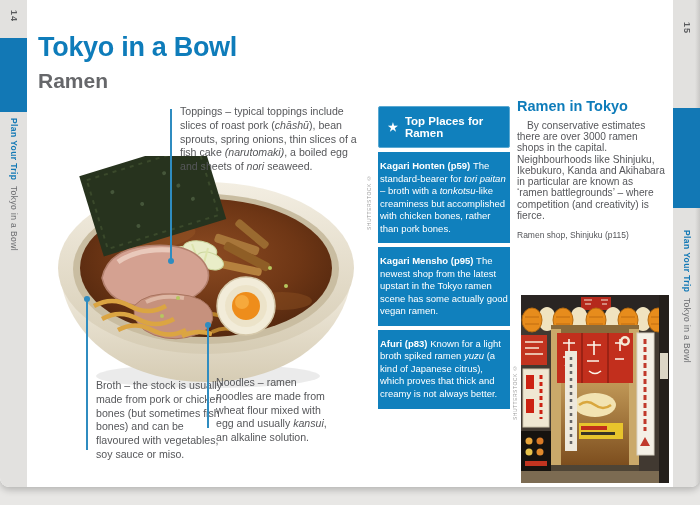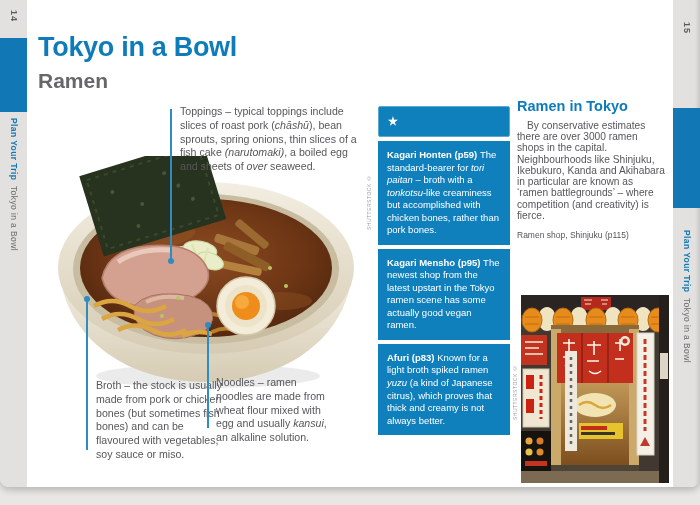--- a/index.html
+++ b/index.html
@@ -22,21 +22,21 @@
   .ann-line{position:absolute;width:2px;background:#2f8cc0;}
   .ann-dot{position:absolute;width:6px;height:6px;border-radius:50%;background:#2f8cc0;}
   .it{font-style:italic;text-align:right;}
   .credit{position:absolute;font-size:5px;color:#9b9b9b;letter-spacing:.5px;
           writing-mode:vertical-rl;transform:rotate(180deg);}
   
   .tp-col{position:absolute;left:378px;top:106px;width:132px;display:flex;flex-direction:column;gap:4px;}
   .tp-header{background:#1080bd;border:1px solid #5aa9d2;border-radius:2px;color:#fff;
              font-weight:bold;font-size:11.5px;padding:8px 8px 8px 9px;display:flex;align-items:center;gap:7px;}
   .tp-header .star{font-size:11px;}
-  .tp-entry{background:#1080bd;color:#fff;font-size:9.5px;line-height:1.32;padding:8px 9px;}
+  .tp-entry{background:#1080bd;color:#fff;font-size:9.5px;line-height:1.32;padding:8px 2px;}
   .tp-name{font-weight:bold;}
   .tp-name::after{content:" ";}
   
   .rcol{position:absolute;left:492px;top:98px;width:148px;margin-left:25px;}
   .rcol h3{margin:0 0 6px 0;font-size:14.5px;font-weight:bold;color:#0e7cba;}
   .rcol p{margin:0;font-size:10.2px;line-height:1.1;color:#55565a;}
   .rcol p.ind{text-indent:10px;margin-top:2px;}
   .caption{margin-top:9px;font-size:8.5px;color:#55565a;}
   .shopphoto{position:absolute;left:521px;top:295px;width:148px;height:188px;}
   .bowlphoto{position:absolute;left:42px;top:156px;width:328px;height:238px;}
@@ -138,35 +138,36 @@
     <g fill="#b6c75f">
       <circle cx="136" cy="142" r="2"></circle>
         <circle cx="228" cy="112" r="2"></circle>
       <circle cx="120" cy="160" r="2"></circle>
         <circle cx="244" cy="130" r="2"></circle>
     </g>
   </svg>
 
   <div class="ann-line" style="left:170px;top:109px;height:152px;"></div>
   <div class="ann-dot" style="left:168px;top:258px;"></div>
-  <div class="ann" style="left:180px;top:105px;width:184px;"><span>Toppings – typical toppings include slices of roast pork (</span><span class="it">chāshū</span><span>), bean sprouts, spring onions, thin slices of a fish cake </span><span class="it">(narutomaki)</span><span>, a boiled egg and sheets of </span><span class="it">over</span><span> seaweed.</span></div>
+  <div class="ann" style="left:180px;top:105px;width:184px;"><span>Toppings – typical toppings include slices of roast pork (</span><span class="it">chāshū</span><span>), bean sprouts, spring onions, thin slices of a fish cake </span><span class="it">(narutomaki)</span><span>, a boiled egg and sheets of </span><span class="it">nori</span><span> seaweed.</span></div>
 
   <div class="ann-dot" style="left:84px;top:296px;"></div>
   <div class="ann-line" style="left:86px;top:300px;height:150px;"></div>
   <div class="ann" style="left:96px;top:379px;width:133px;"><span>Broth – the stock is usually made from pork or chicken bones (but sometimes fish bones) and can be flavoured with vegetables, soy sauce or miso.</span></div>
 
   <div class="ann-dot" style="left:205px;top:322px;"></div>
   <div class="ann-line" style="left:207px;top:326px;height:102px;"></div>
   <div class="ann" style="left:216px;top:376px;width:112px;"><span>Noodles – ramen noodles are made from wheat flour mixed with egg and usually </span><span class="it">kansui</span><span>, an alkaline solution.</span></div>
 
   <div class="credit" style="left:366px;top:100px;height:130px;">SHUTTERSTOCK ©</div>
 
   <div class="tp-col">
     <div class="tp-header">
       <span class="star">★</span>
+      <span>Top Places for Ramen</span>
     </div>
     <div class="tp-entry">
       <span class="tp-name">Kagari Honten</span><span class="tp-name">(p59)</span><span><span>The standard-bearer for </span><span class="it">tori paitan</span><span> – broth with a </span><span class="it">tonkotsu</span><span>-like creaminess but accomplished with chicken bones, rather than pork bones.</span></span>
     </div>
     <div class="tp-entry">
       <span class="tp-name">Kagari Mensho</span><span class="tp-name">(p95)</span><span><span>The newest shop from the latest upstart in the Tokyo ramen scene has some actually good vegan ramen.</span></span>
     </div>
     <div class="tp-entry">
       <span class="tp-name">Afuri</span><span class="tp-name">(p83)</span><span><span>Known for a light broth spiked ramen </span><span class="it">yuzu</span><span> (a kind of Japanese citrus), which proves that thick and creamy is not always better.</span></span>
     </div>

